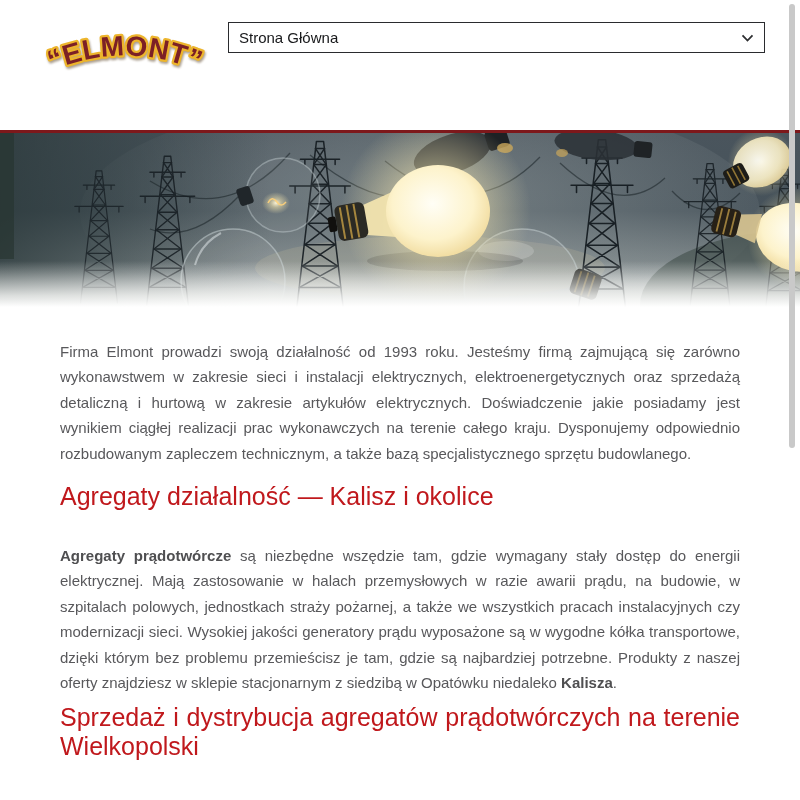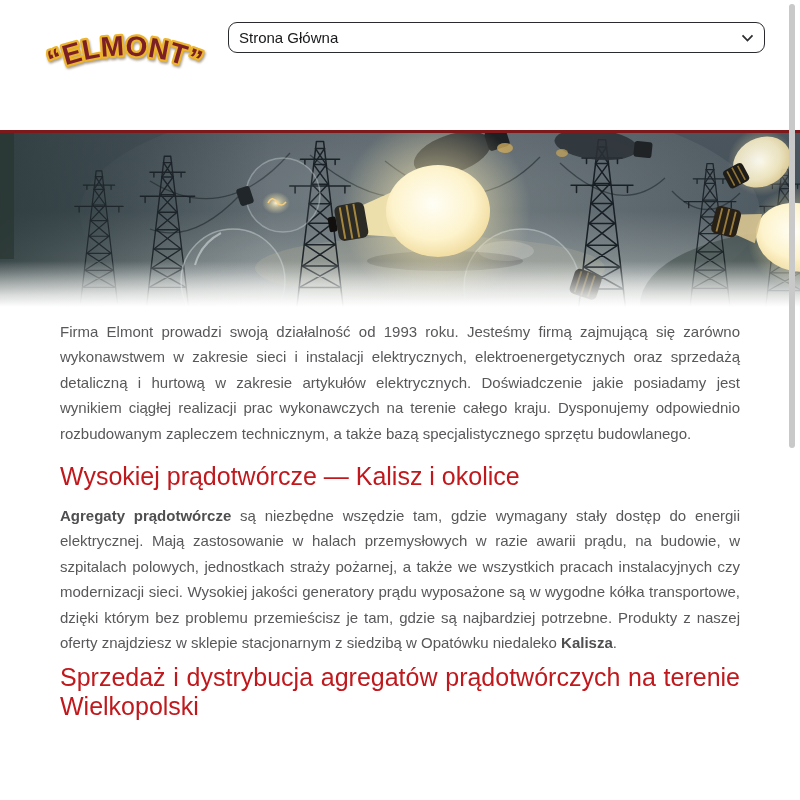--- a/index.html
+++ b/index.html
@@ -6,36 +6,36 @@
   html,body { width:800px; height:800px; overflow:hidden; background:#fff;
               font-family:"Liberation Sans", sans-serif; }
   .page { position:relative; width:800px; height:800px; background:#fff; }
 
   
   header { position:relative; height:133px; background:#fff; border-bottom:3px solid #7d181b; }
   .logo { position:absolute; left:42px; top:20px; width:166px; height:66px; cursor:pointer; }
   .logo svg { filter: drop-shadow(1.5px 2px 1px rgba(70,45,10,0.45)); }
   .nav-wrap { position:absolute; left:228px; top:22px; width:537px; height:31px; }
   .nav-wrap select { width:100%; height:100%; appearance:none; -webkit-appearance:none;
-      border:1px solid #2a2b2e; border-radius:9px; background:#fff;
+      border:1px solid #2a2b2e; border-radius:0; background:#fff;
       font-family:"Liberation Sans",sans-serif; font-size:15px; color:#17181a;
       padding:0 34px 0 10px; }
   .chev { position:absolute; right:11px; top:50%; transform:translateY(-50%);
       pointer-events:none; display:flex; }
 
   
   .hero { width:800px; height:174px; overflow:hidden; background:#47525a; }
   .hero svg { display:block; }
 
   
   main { padding:0 60px; }
   h1.sec { margin-top:43px; font-size:27px; font-weight:400; color:#c0181c; }
   h2.sec { margin-top:16px; font-size:25px; font-weight:400; color:#c0181c; }
   h2.sec.last { margin-top:8px; text-align:justify; }
-  p.body { margin-top:12px; font-size:15px; line-height:25.4px; text-align:justify;
+  p.body { margin-top:32px; font-size:15px; line-height:25.4px; text-align:justify;
            color:#58585b; }
   p.body.tight { }
   p.body strong { color:#4f4f51; }
 
   
   .scroll-thumb { position:absolute; right:5px; top:4px; width:6px; height:444px;
                   border-radius:3px; background:#c9c9c9; }
 </style>
 </head>
 <body>
@@ -180,21 +180,21 @@
       <rect x="0" y="128" width="800" height="46" fill="url(#fade)"></rect>
     </svg>
   </div>
 
   <main>
     <section>
       <p class="body">Firma Elmont prowadzi swoją działalność od 1993 roku. Jesteśmy firmą zajmującą się zarówno wykonawstwem w zakresie sieci i instalacji elektrycznych, elektroenergetycznych oraz sprzedażą detaliczną i hurtową w zakresie artykułów elektrycznych. Doświadczenie jakie posiadamy jest wynikiem ciągłej realizacji prac wykonawczych na terenie całego kraju. Dysponujemy odpowiednio rozbudowanym zapleczem technicznym, a także bazą specjalistycznego sprzętu budowlanego.</p>
     </section>
 
     <section>
-      <h2 class="sec">Wysokiej prądotwórcze — Kalisz i okolice</h2>
+      <h2 class="sec">Agregaty działalność — Kalisz i okolice</h2>
       <p class="body tight"><strong>Agregaty prądotwórcze</strong><span> są niezbędne wszędzie tam, gdzie wymagany stały dostęp do energii elektrycznej. Mają zastosowanie w halach przemysłowych w razie awarii prądu, na budowie, w szpitalach polowych, jednostkach straży pożarnej, a także we wszystkich pracach instalacyjnych czy modernizacji sieci. Wysokiej jakości generatory prądu wyposażone są w wygodne kółka transportowe, dzięki którym bez problemu przemieścisz je tam, gdzie są najbardziej potrzebne. Produkty z naszej oferty znajdziesz w sklepie stacjonarnym z siedzibą w Opatówku niedaleko </span><strong>Kalisza</strong><span>.</span></p>
     </section>
 
     <section>
       <h2 class="sec last">Sprzedaż i dystrybucja agregatów prądotwórczych na terenie Wielkopolski</h2>
     </section>
   </main>
 
   <div class="scroll-thumb"></div>
 </div>

